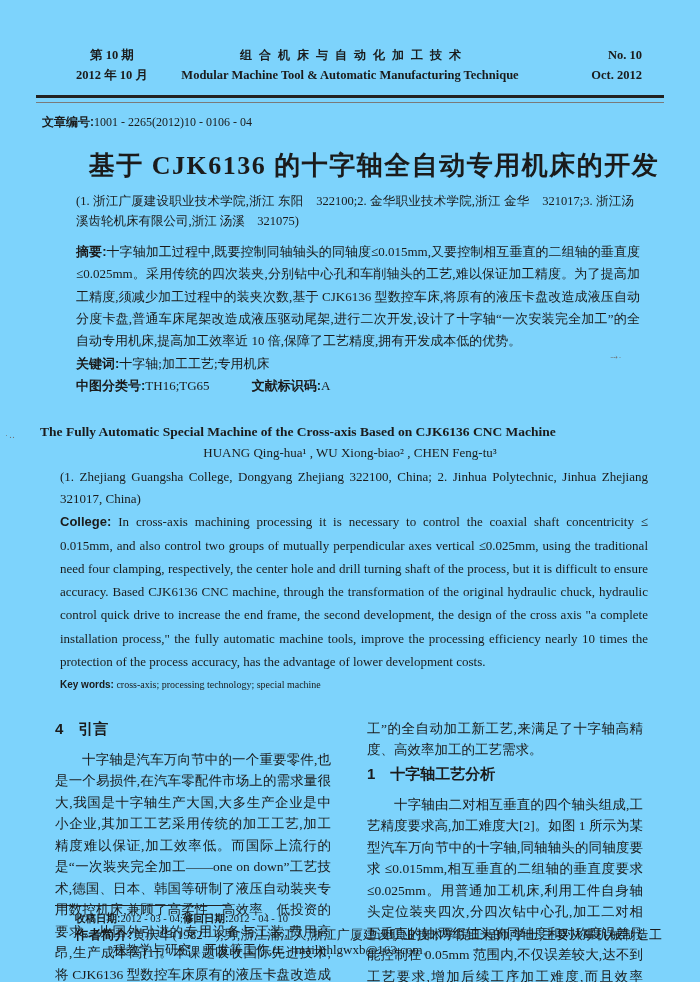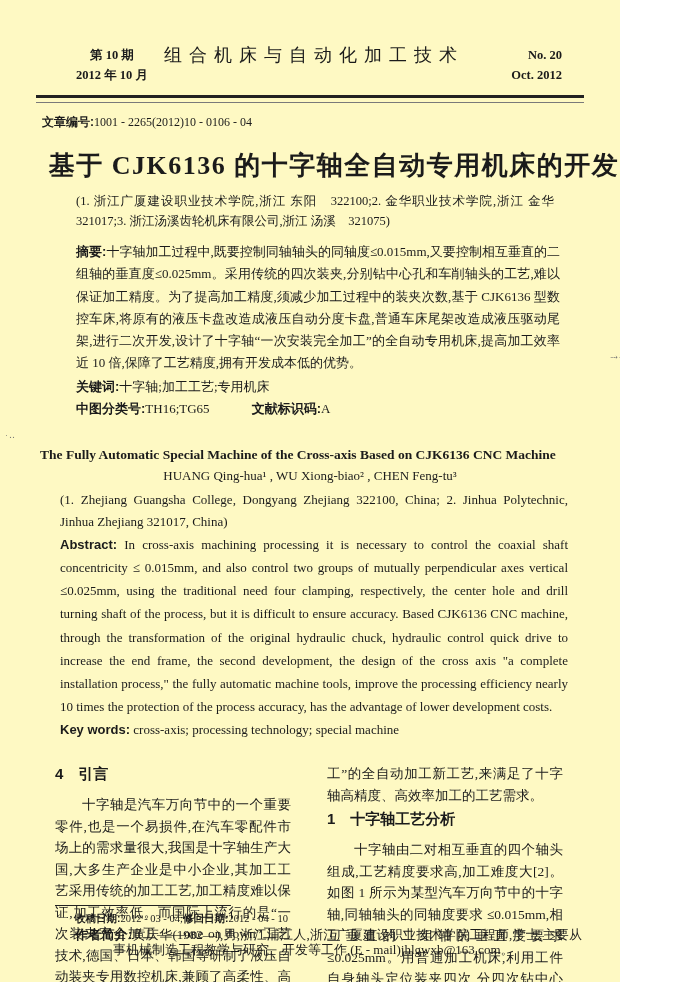--- a/index.html
+++ b/index.html
@@ -1,48 +1,48 @@
 <!DOCTYPE html>
 <html><head>
 <meta charset="utf-8">
 <style>
   html,body{margin:0;padding:0;background:#ffffff;}
   .page{
     position:relative;
-    width:620px;height:982px;
-    background:#fef9c3;
+    width:700px;height:982px;
+    background:#7dd3fc;
     overflow:hidden;
     font-family:"Liberation Serif","DejaVu Serif",serif;
     color:#1b1b1b;
     box-sizing:border-box;
   }
   
   .hdr{position:relative;padding:45px 58px 0 76px;height:42px;}
   .hdr-left{float:left;text-align:center;font-weight:bold;font-size:12.5px;line-height:20px;}
   .hdr-right{float:right;text-align:right;font-weight:bold;font-size:12.5px;line-height:20px;font-family:"Liberation Serif",serif;}
   .hdr-center{position:absolute;left:0;right:0;top:45px;text-align:center;}
-  .hdr-center .cn{font-weight:normal;font-size:18px;letter-spacing:7px;line-height:20px;padding-left:8px;}
+  .hdr-center .cn{font-weight:bold;font-size:12px;letter-spacing:7px;line-height:20px;padding-left:8px;}
   .hdr-center .en{font-weight:bold;font-size:12.5px;line-height:20px;}
   .rule{margin:8px 36px 0 36px;height:4px;border-top:3px solid #222;border-bottom:1px solid #7a7a7a;}
   
   .artno{margin:11px 0 0 42px;font-size:12px;}
   .lbl{font-family:"Liberation Sans","DejaVu Sans",sans-serif;font-weight:bold;}
   .title-cn{margin-top:17px;text-align:center;font-size:26px;font-weight:bold;letter-spacing:1.5px;padding-left:48px;}
   .authors-cn{margin-top:14px;text-align:center;font-size:14.5px;letter-spacing:1px;}
   .affil-cn{margin:9px 66px 0 76px;font-size:12.5px;line-height:19.5px;text-align:justify;}
   .abstract-cn{margin:10px 60px 0 76px;font-size:13px;line-height:22.3px;text-align:justify;}
   .kw-cn{margin:1px 60px 0 76px;font-size:13px;line-height:21px;}
   .clc{margin:1px 60px 0 76px;font-size:13px;line-height:21px;}
   .clc .gap{display:inline-block;width:42px;}
   
   .en-title{margin:26px 40px 0 40px;text-align:left;font-weight:bold;font-size:13.5px;line-height:19px;}
   .en-authors{margin-top:4px;text-align:center;font-size:13px;}
   .en-affil{margin:5px 52px 0 60px;font-size:13px;line-height:22px;text-align:justify;}
   .en-abstract{margin:0 52px 0 60px;font-size:13px;line-height:23.2px;text-align:justify;}
-  .en-kw{margin:0 52px 4px 60px;font-size:13px;line-height:23px;}
+  .en-kw{margin:0 52px 4px 60px;font-size:10px;line-height:23px;}
   
   .cols{display:flex;gap:36px;margin:22px 57px 0 55px;}
   .col{flex:1;min-width:0;}
   .sec-h{font-family:"Liberation Sans","DejaVu Sans",sans-serif;font-weight:bold;font-size:15px;margin:2px 0 10px 0;}
   .sec-h.later{margin-top:4px;}
   .para{font-size:13.5px;line-height:21.5px;text-align:justify;text-indent:2em;margin:0;}
   .para.cont{text-indent:0;}
   
   .footnote{position:absolute;left:55px;right:38px;top:905px;}
   .fn-rule{width:176px;border-top:1.5px solid #222;margin-bottom:5px;}
@@ -57,25 +57,26 @@
 <body>
 
 <div class="page">
 
   <div class="hdr">
     <div class="hdr-left">
       <div>第 10 期</div>
       <div>2012 年 10 月</div>
     </div>
     <div class="hdr-right">
-      <div>No. 20</div>
+      <div>No. 10</div>
       <div>Oct. 2012</div>
     </div>
     <div class="hdr-center">
       <div class="cn">组合机床与自动化加工技术</div>
+      <div class="en">Modular Machine Tool &amp; Automatic Manufacturing Technique</div>
     </div>
   </div>
   <div class="rule"></div>
 
   <div class="artno">
     <span class="lbl">文章编号:</span><span>1001 - 2265(2012)10 - 0106 - 04</span>
   </div>
 
   <div class="title-cn">基于 CJK6136 的十字轴全自动专用机床的开发</div>
   <div class="affil-cn">(1. 浙江广厦建设职业技术学院,浙江 东阳　322100;2. 金华职业技术学院,浙江 金华　321017;3. 浙江汤溪齿轮机床有限公司,浙江 汤溪　321075)</div>
@@ -89,21 +90,21 @@
   </div>
 
   <div class="clc">
     <span class="lbl">中图分类号:</span><span>TH16;TG65</span><span class="gap"></span><span class="lbl">文献标识码:</span><span>A</span>
   </div>
 
   <div class="en-title">The Fully Automatic Special Machine of the Cross-axis Based on CJK6136 CNC Machine</div>
   <div class="en-authors">HUANG Qing-hua¹ , WU Xiong-biao² , CHEN Feng-tu³</div>
   <div class="en-affil">(1. Zhejiang Guangsha College, Dongyang Zhejiang 322100, China; 2. Jinhua Polytechnic, Jinhua Zhejiang 321017, China)</div>
   <div class="en-abstract">
-    <span class="lbl">Abstract:</span>
+    <span class="lbl">College:</span>
     <span>In cross-axis machining processing it is necessary to control the coaxial shaft concentricity ≤ 0.015mm, and also control two groups of mutually perpendicular axes vertical ≤0.025mm, using the traditional need four clamping, respectively, the center hole and drill turning shaft of the process, but it is difficult to ensure accuracy. Based CJK6136 CNC machine, through the transformation of the original hydraulic chuck, hydraulic control quick drive to increase the end frame, the second development, the design of the cross axis "a complete installation process," the fully automatic machine tools, improve the processing efficiency nearly 10 times the protection of the process accuracy, has the advantage of lower development costs.</span>
   </div>
   <div class="en-kw">
     <span class="lbl">Key words:</span>
     <span>cross-axis; processing technology; special machine</span>
   </div>
 
   <div class="cols">
     <div class="col">
       <div class="sec-h">4　引言</div>

